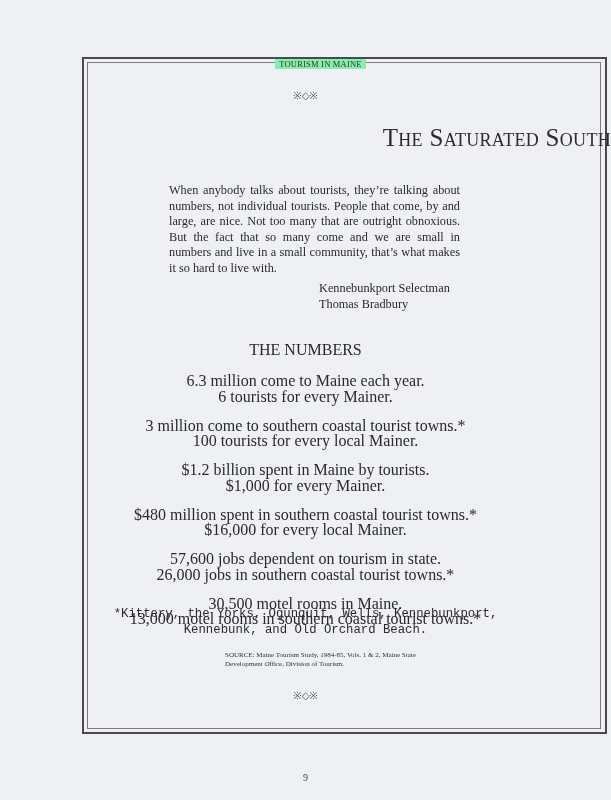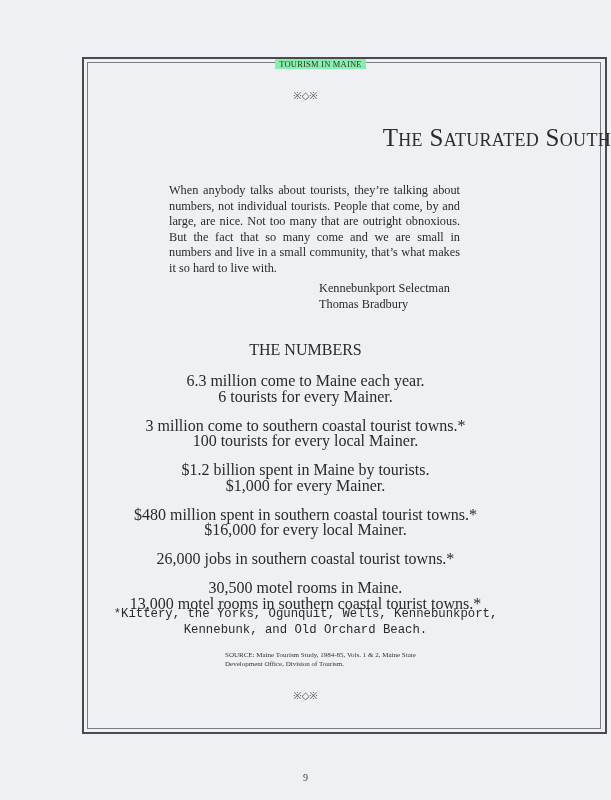--- a/index.html
+++ b/index.html
@@ -148,20 +148,21 @@
   </div>
   <div class="block">
     <div>$1.2 billion spent in Maine by tourists.</div>
     <div>$1,000 for every Mainer.</div>
   </div>
   <div class="block">
     <div>$480 million spent in southern coastal tourist towns.*</div>
     <div>$16,000 for every local Mainer.</div>
   </div>
   <div class="block">
+    <div>57,600 jobs dependent on tourism in state.</div>
     <div>26,000 jobs in southern coastal tourist towns.*</div>
   </div>
   <div class="block">
     <div>30,500 motel rooms in Maine.</div>
     <div>13,000 motel rooms in southern coastal tourist towns.*</div>
   </div>
 </div>
 
 <div class="footnote">
   <div>*Kittery, the Yorks, Ogunquit, Wells, Kennebunkport,</div>

